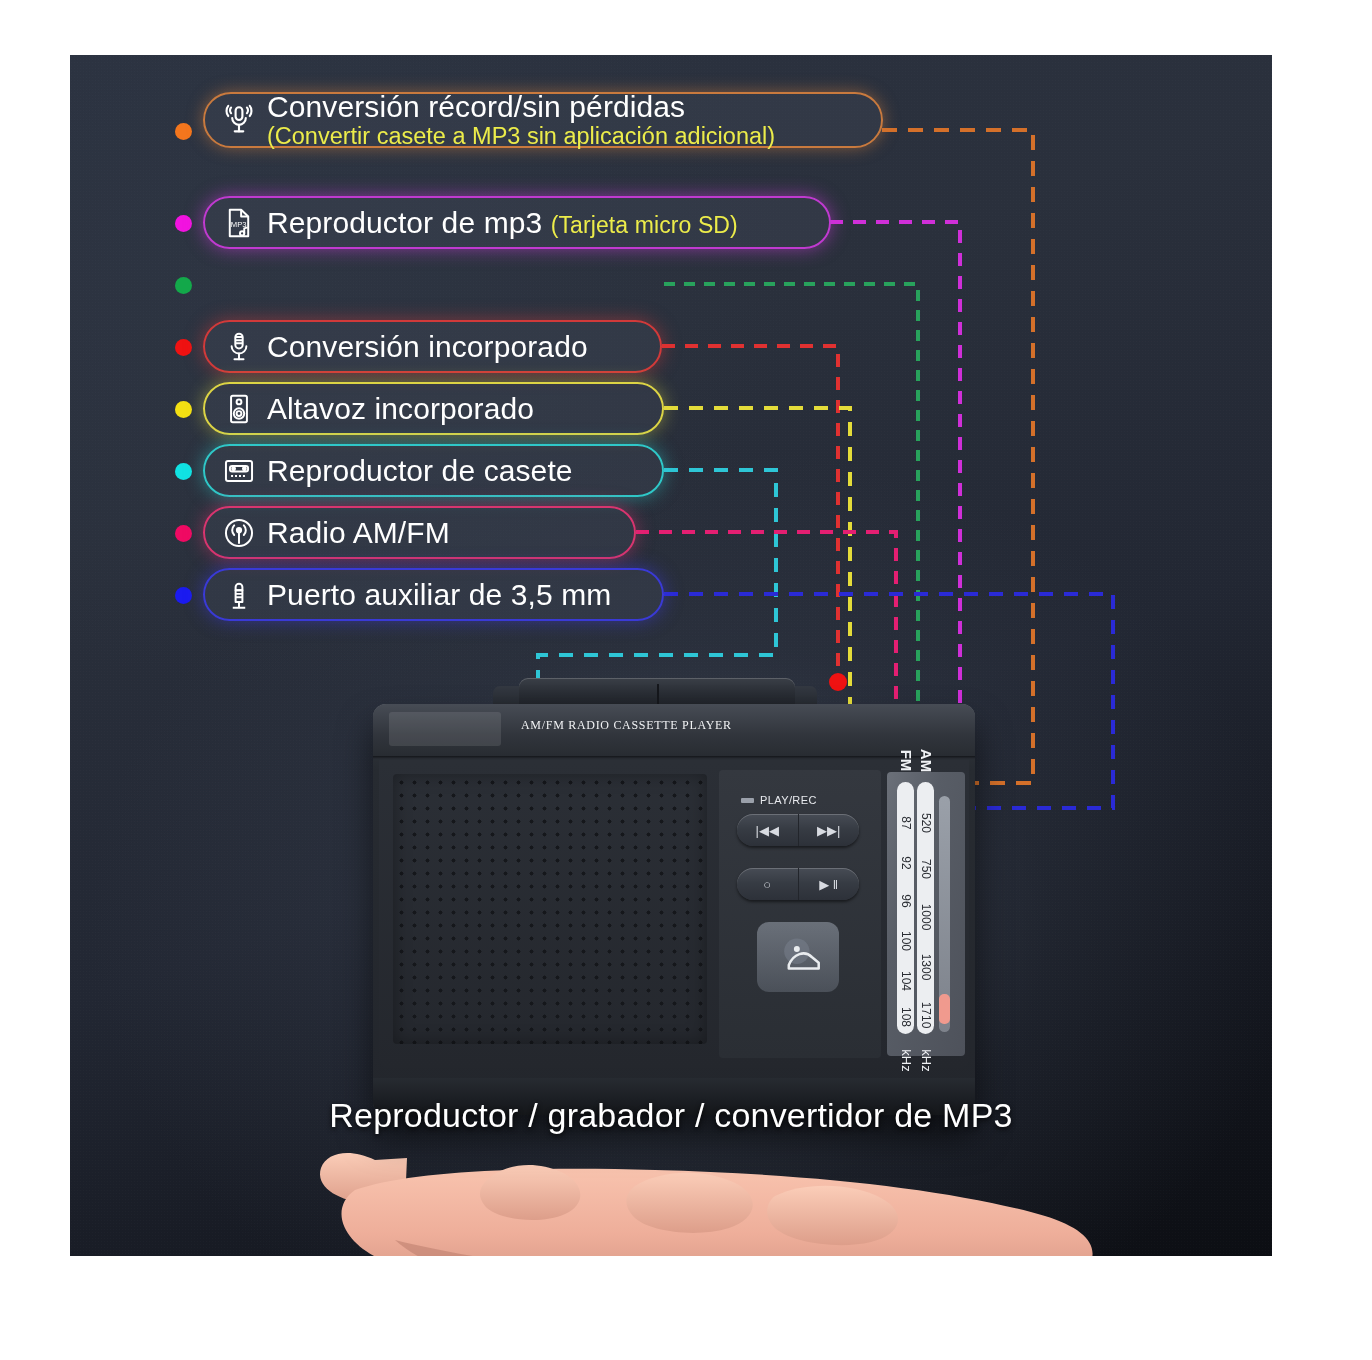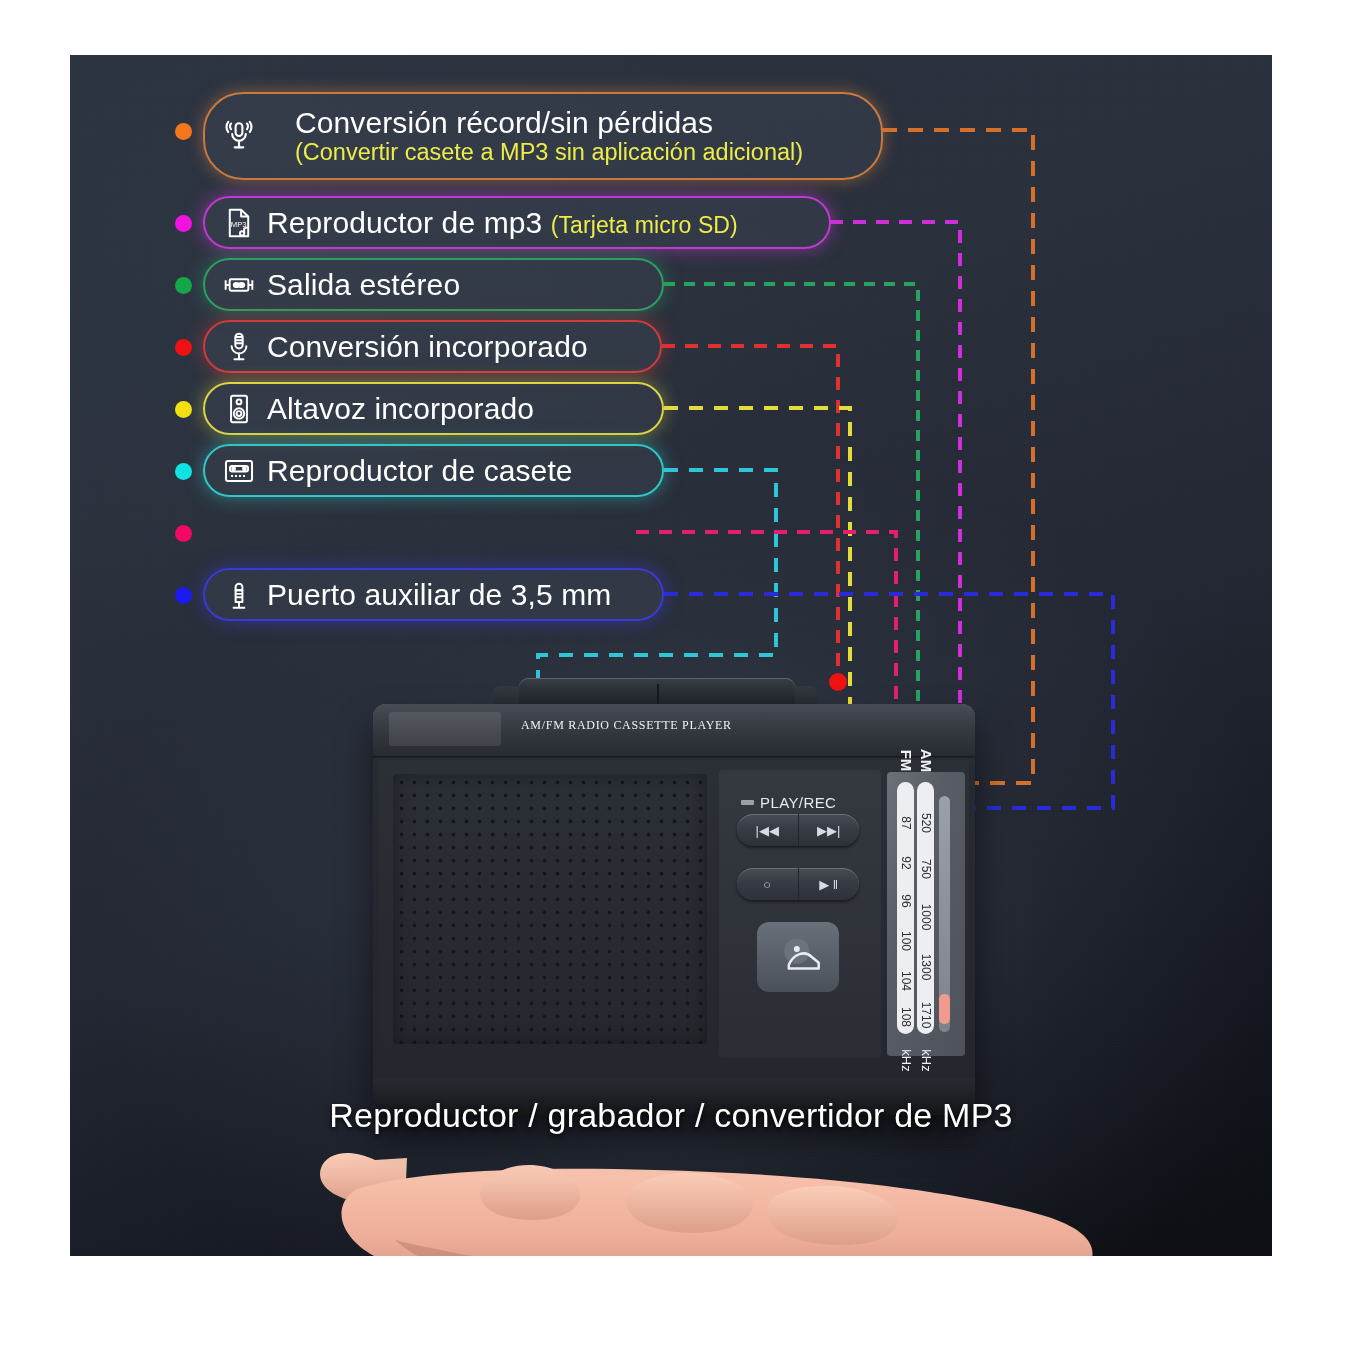--- a/index.html
+++ b/index.html
@@ -48,21 +48,21 @@
   .face{position:absolute;left:6px;top:82px;width:590px;height:308px;border-radius:0 0 9px 9px;
     background:linear-gradient(180deg,#2b2f36 0%,#24272d 100%);}
   .grille{position:absolute;left:14px;top:14px;width:314px;height:270px;border-radius:4px;
     background-image:radial-gradient(circle, #15171b 1.9px, rgba(0,0,0,0) 2.1px);
     background-size:13px 13px;background-position:2px 2px;
     box-shadow:inset 0 0 18px rgba(0,0,0,.35);}
   .ctrlPanel{position:absolute;left:340px;top:10px;width:162px;height:288px;border-radius:4px;
     background:linear-gradient(180deg,#34383f 0%,#2a2e34 100%);}
   .playrecRow{position:absolute;left:22px;top:24px;display:flex;align-items:center;gap:6px;}
   .prLed{width:13px;height:5px;border-radius:1px;background:#9aa0aa;}
-  .prTxt{color:#e8eaee;font-size:15px;letter-spacing:.4px;}
+  .prTxt{color:#e8eaee;font-size:11px;letter-spacing:.4px;}
   .btnPair{position:absolute;width:122px;height:32px;border-radius:16px;display:flex;overflow:hidden;
     background:linear-gradient(180deg,#474c55 0%,#363b43 48%,#2d3139 100%);
     box-shadow:inset 0 1px 0 rgba(255,255,255,.2), 0 2px 3px rgba(0,0,0,.5);}
   .btnPair>div{flex:1;display:flex;align-items:center;justify-content:center;color:#d8dbe1;font-size:13px;}
   .btnPair>div:first-child{border-right:1px solid #22252b;}
   .bp1{left:18px;top:44px;}
   .bp2{left:18px;top:98px;}
   .ejectBtn{position:absolute;left:38px;top:152px;width:82px;height:70px;border-radius:12px;
     background:linear-gradient(180deg,rgba(160,168,180,.52),rgba(120,128,140,.40));
     display:flex;align-items:center;justify-content:center;}
@@ -122,21 +122,21 @@
         <circle cx="768" cy="627" r="9" fill="#ef1212"></circle>
         <circle cx="638" cy="690" r="9" fill="#13a84a"></circle>
         <circle cx="400" cy="800" r="9" fill="#f3e013"></circle>
         <circle cx="893" cy="753" r="9" fill="#1b1bf0"></circle>
         <circle cx="838" cy="845" r="9" fill="#f00a63"></circle>
         <circle cx="838" cy="905" r="9" fill="#f213e0"></circle>
       </g>
     </svg>
 
     <div class="dot" style="left:105px;top:68px;background:#f4761d;"></div>
-    <div class="feat" style="left:133px;top:37px;width:680px;height:88px;border-color:#c97a3e;box-shadow:0 0 16px rgba(201,122,62,.55);gap:28px;">
+    <div class="feat" style="left:133px;top:37px;width:680px;height:56px;border-color:#c97a3e;box-shadow:0 0 16px rgba(201,122,62,.55);">
       <span class="ico">
         <svg viewBox="0 0 24 24" fill="none" stroke="#fff" stroke-width="1.5" stroke-linecap="round">
           <rect x="9.6" y="3" width="4.8" height="9" rx="2.4"></rect>
           <path d="M7.2 10.6a4.8 4.8 0 0 0 9.6 0"></path>
           <path d="M12 15.4V20"></path>
             <path d="M9 20h6"></path>
           <path d="M6.4 3.2c-1 1-1 3 0 4"></path>
             <path d="M4.4 2c-1.6 1.8-1.6 5.4 0 7.2"></path>
           <path d="M17.6 3.2c1 1 1 3 0 4"></path>
             <path d="M19.6 2c1.6 1.8 1.6 5.4 0 7.2"></path>
@@ -158,33 +158,20 @@
           <circle cx="14.2" cy="19.4" r="1.5"></circle>
             <path d="M15.7 19.4v-3.6l2.4-.7"></path>
         </svg>
       </span>
       <span class="ftxt">
         <span class="l1"><span>Reproductor de mp3</span> <span class="sub">(Tarjeta micro SD)</span></span>
       </span>
     </div>
 
     <div class="dot" style="left:105px;top:222px;background:#13a84a;"></div>
-    <div class="feat" style="left:133px;top:203px;width:461px;height:53px;border-color:#2f9e63;box-shadow:0 0 18px rgba(47,158,99,.5);">
-      <span class="ico">
-        <svg viewBox="0 0 24 24" fill="none" stroke="#fff" stroke-width="1.4">
-          <rect x="5.4" y="8" width="13.2" height="8" rx="1"></rect>
-          <path d="M2.6 8.6v6.8M21.4 8.6v6.8M2.6 12h2.8M18.6 12h2.8"></path>
-          <ellipse cx="10.2" cy="12" rx="1.9" ry="1.5" fill="#fff"></ellipse>
-          <ellipse cx="13.8" cy="12" rx="1.9" ry="1.5" fill="#fff"></ellipse>
-        </svg>
-      </span>
-      <span class="ftxt">
-          <span class="l1">Salida estéreo</span>
-        </span>
-    </div>
 
     <div class="dot" style="left:105px;top:284px;background:#ef1212;"></div>
     <div class="feat" style="left:133px;top:265px;width:459px;height:53px;border-color:#d13a3a;box-shadow:0 0 18px rgba(209,58,58,.5);">
       <span class="ico">
         <svg viewBox="0 0 24 24" fill="none" stroke="#fff" stroke-width="1.4" stroke-linecap="round">
           <rect x="9.4" y="2.6" width="5.2" height="10.4" rx="2.6"></rect>
           <path d="M9.8 5h4.4M9.8 7.2h4.4M9.8 9.4h4.4"></path>
           <path d="M6.8 11.4a5.2 5.2 0 0 0 10.4 0"></path>
           <path d="M12 16.6V20.6"></path>
             <path d="M8.8 20.6h6.4"></path>
@@ -220,20 +207,34 @@
             <circle cx="15.8" cy="10.4" r="1" fill="#fff"></circle>
           <path d="M6.4 15.6h1.4M9.2 15.6h1.4M12 15.6h1.4M14.8 15.6h1.4"></path>
         </svg>
       </span>
       <span class="ftxt">
           <span class="l1">Reproductor de casete</span>
         </span>
     </div>
 
     <div class="dot" style="left:105px;top:470px;background:#f00a63;"></div>
+    <div class="feat" style="left:133px;top:451px;width:433px;height:53px;border-color:#d8356f;box-shadow:0 0 18px rgba(216,53,111,.5);">
+      <span class="ico">
+        <svg viewBox="0 0 24 24" fill="none" stroke="#fff" stroke-width="1.4" stroke-linecap="round">
+          <circle cx="12" cy="12" r="9.2"></circle>
+          <circle cx="12" cy="10" r="1.5" fill="#fff"></circle>
+          <path d="M8.6 13.4a4.8 4.8 0 0 1 0-6.8"></path>
+          <path d="M15.4 6.6a4.8 4.8 0 0 1 0 6.8"></path>
+          <path d="M12 11.5V19"></path>
+        </svg>
+      </span>
+      <span class="ftxt">
+          <span class="l1">Radio AM/FM</span>
+        </span>
+    </div>
 
     <div class="dot" style="left:105px;top:532px;background:#1b1bf0;"></div>
     <div class="feat" style="left:133px;top:513px;width:461px;height:53px;border-color:#3a3ad6;box-shadow:0 0 18px rgba(58,58,214,.55);text-align:right;">
       <span class="ico">
         <svg viewBox="0 0 24 24" fill="none" stroke="#fff" stroke-width="1.4" stroke-linejoin="round">
           <path d="M9.6 6.4a2.4 2.4 0 0 1 4.8 0v2.2H9.6z"></path>
           <rect x="9.6" y="8.6" width="4.8" height="8.4"></rect>
           <path d="M9.6 11.2h4.8M9.6 13.6h4.8"></path>
           <path d="M12 17v3.4M7.6 21h8.8"></path>
         </svg>

